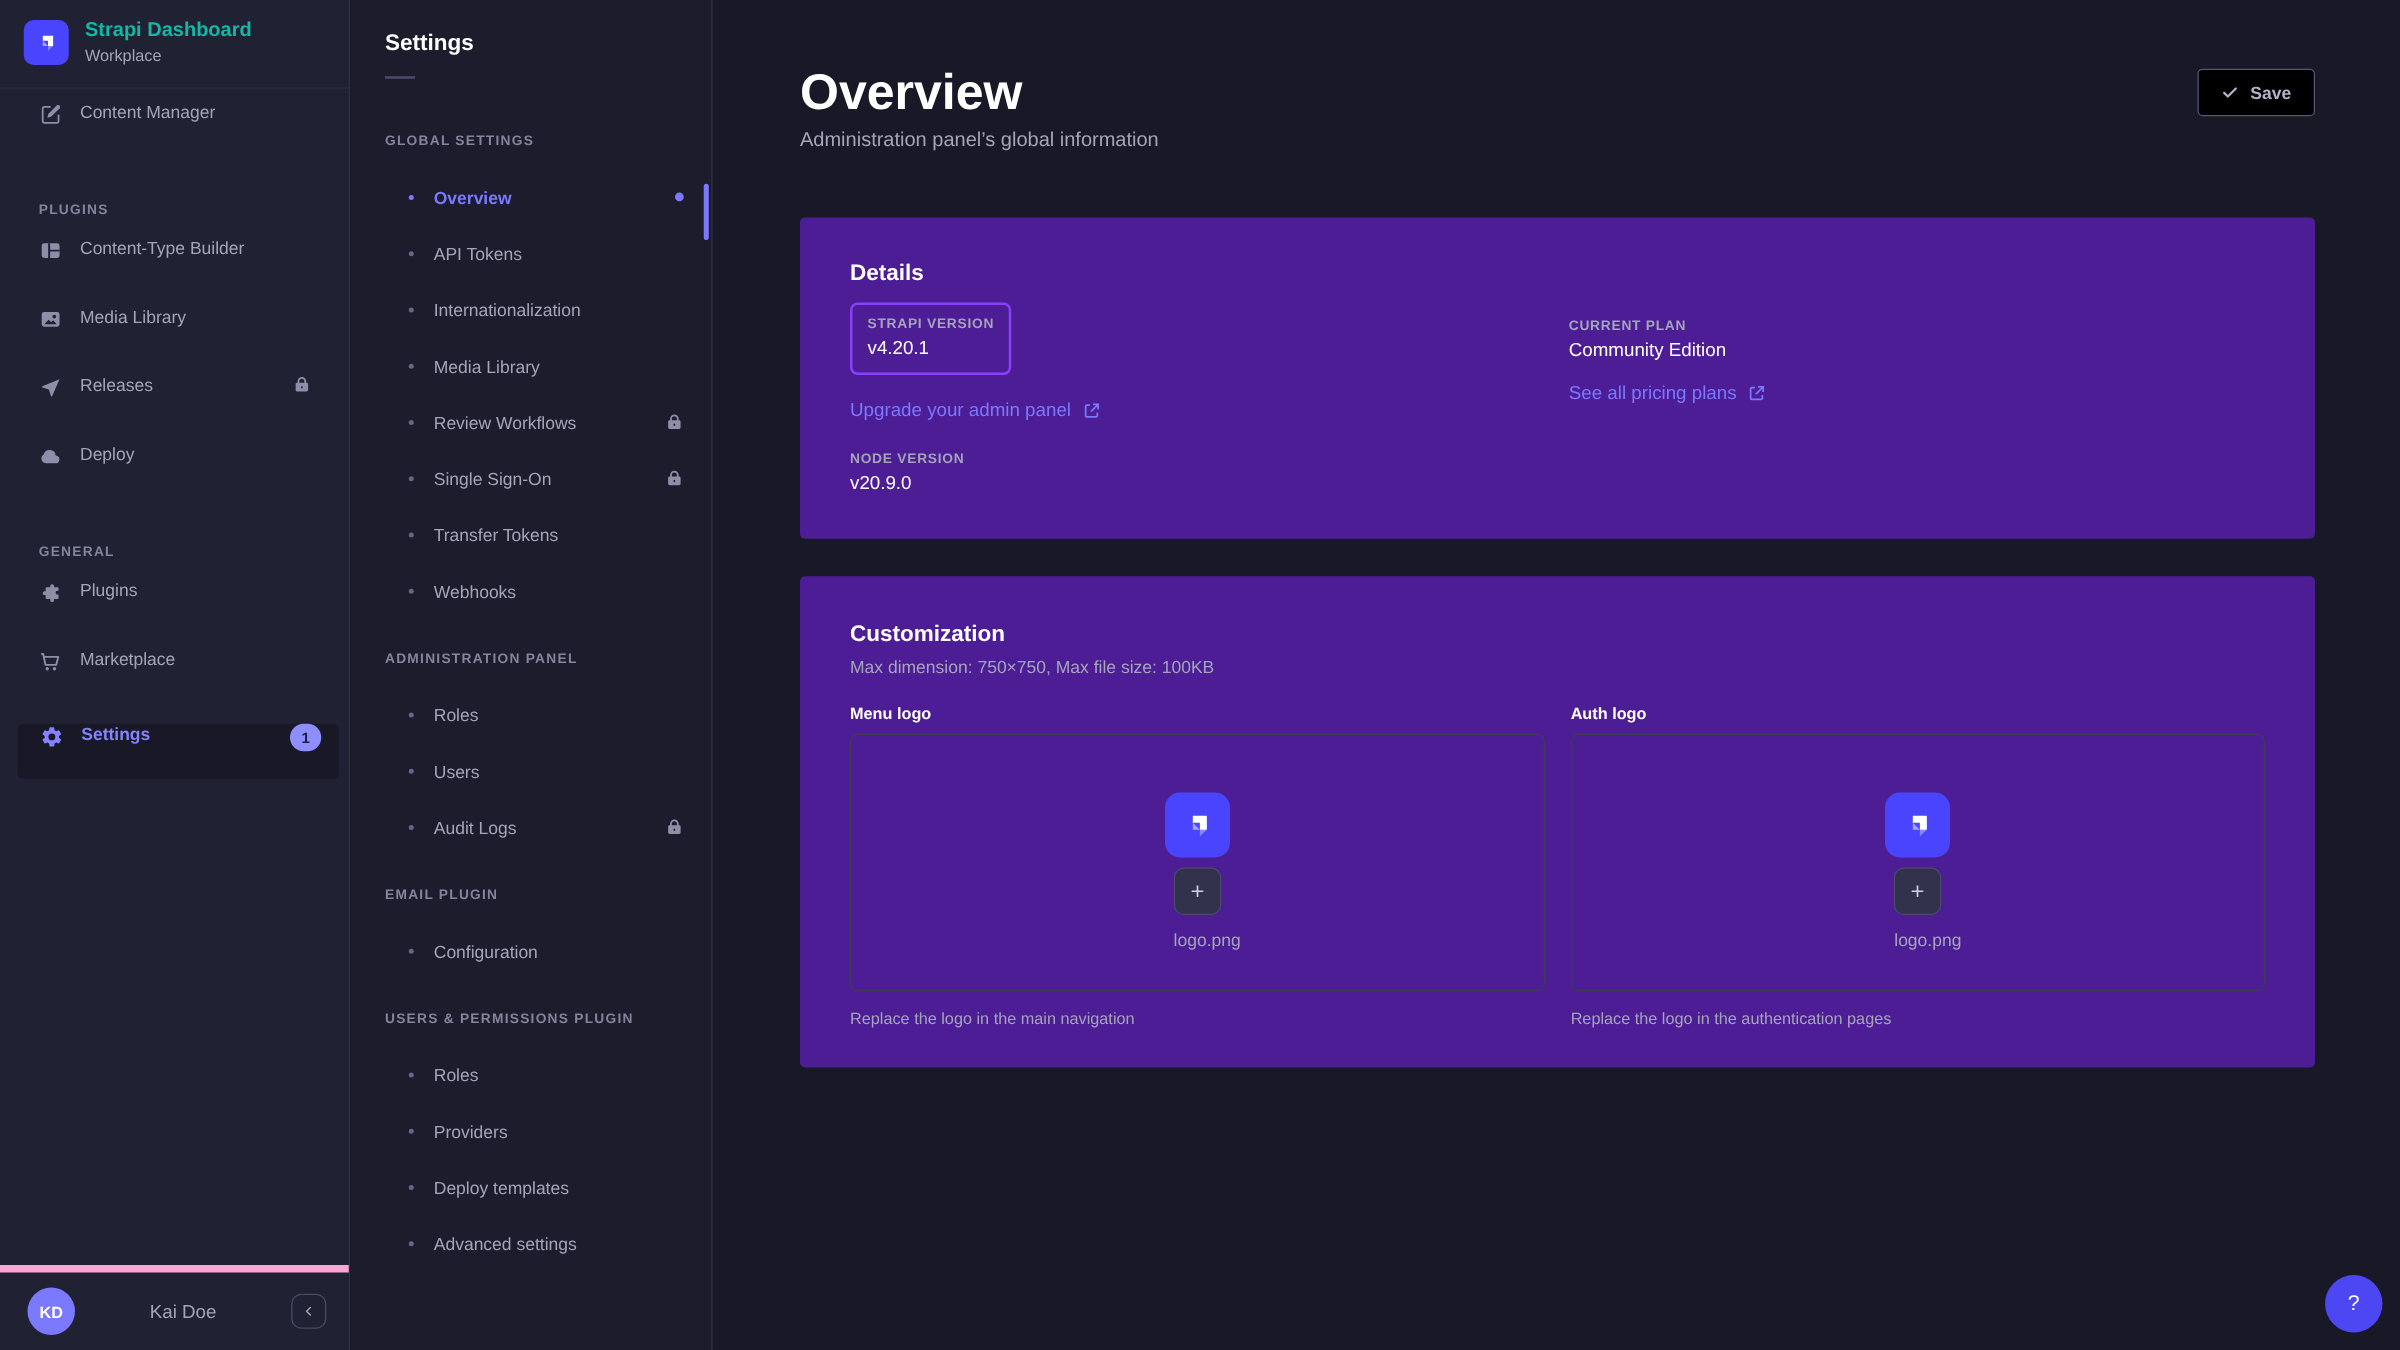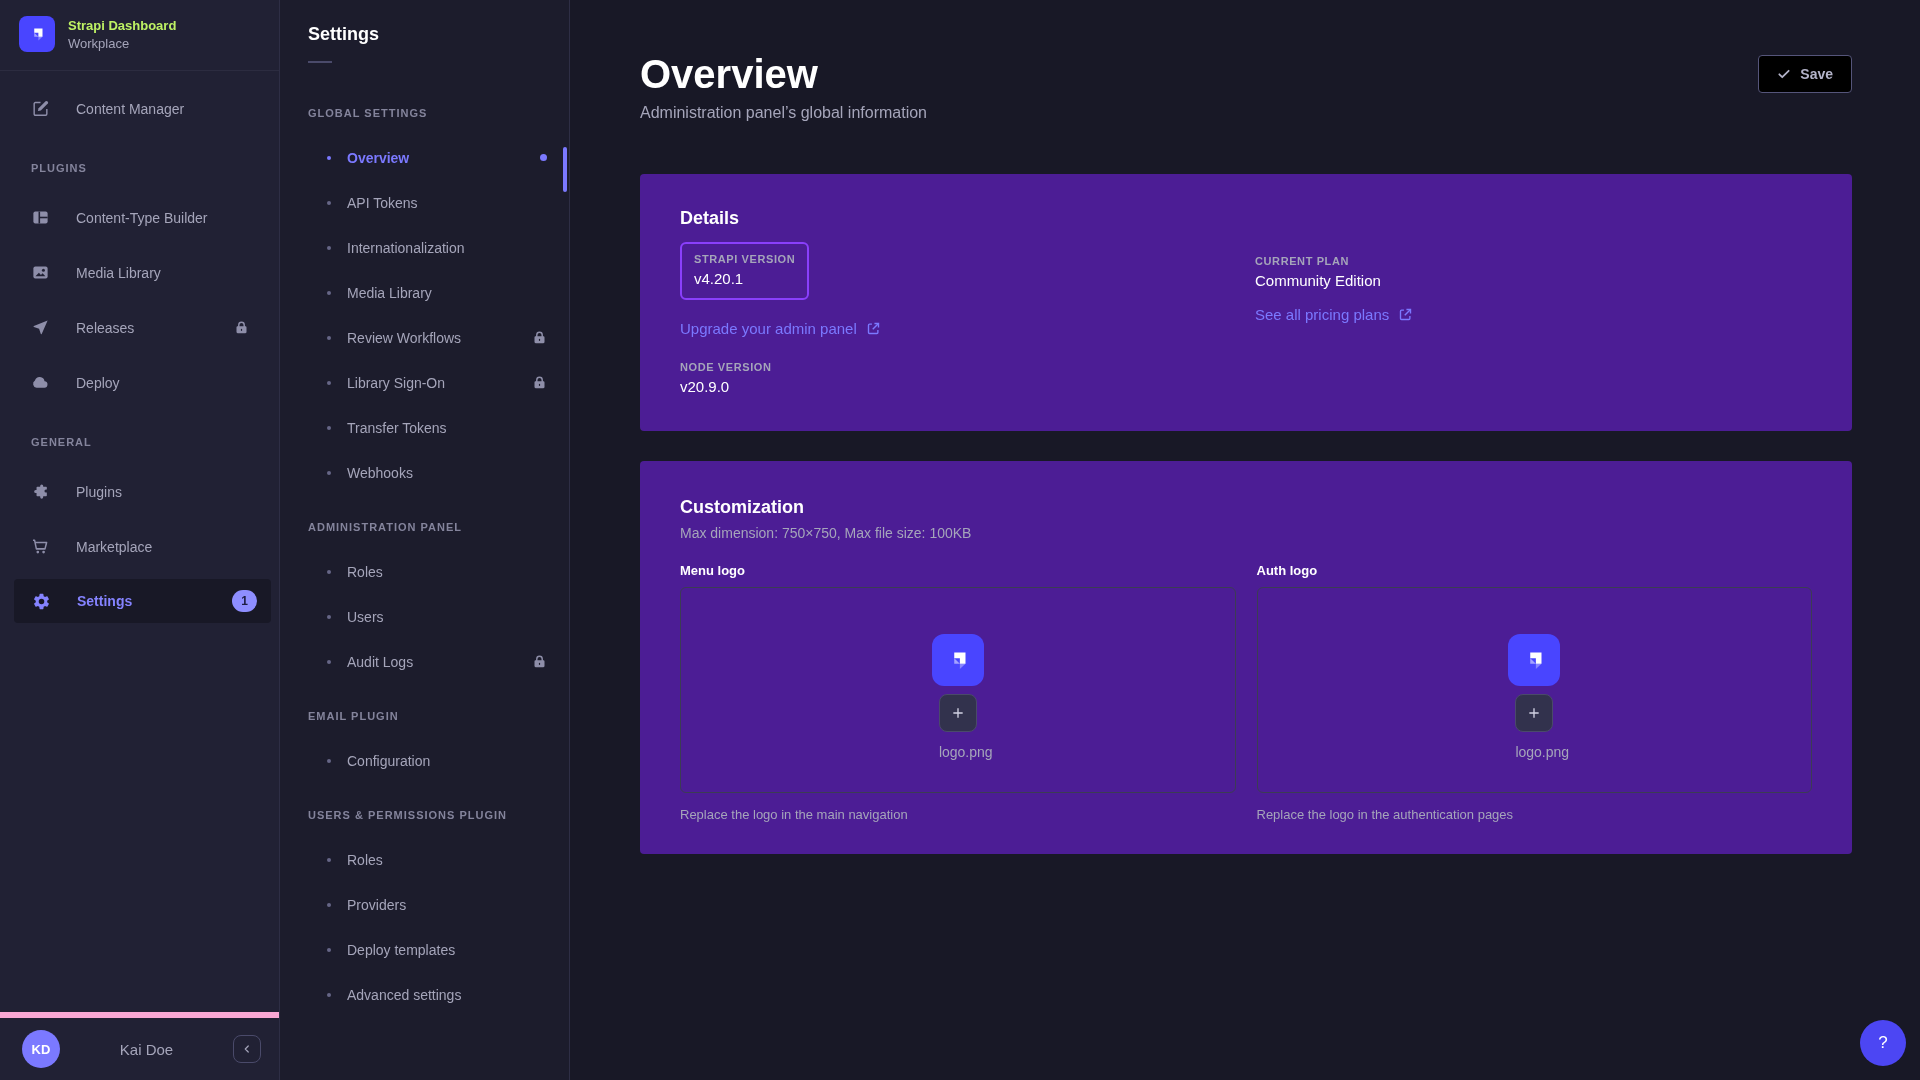--- a/index.html
+++ b/index.html
@@ -7,25 +7,25 @@
               font-family:"Liberation Sans", sans-serif; -webkit-font-smoothing:antialiased; }
   .app { display:flex; width:1920px; height:1080px; }
 
   
   .sidebar { width:280px; height:1080px; background:#212134; border-right:1px solid #2e2e45;
              display:flex; flex-direction:column; flex-shrink:0; }
   .brand { display:flex; align-items:center; gap:13px; padding:16px 16px 18px 19px;
            border-bottom:1px solid #2c2c40; }
   .brand-logo { width:36px; height:36px; border-radius:8px; background:#4945ff;
                 display:flex; align-items:center; justify-content:center; flex-shrink:0; }
-  .brand-name { font-size:13px; font-weight:700; color:#bef264; }
+  .brand-name { font-size:16px; font-weight:700; color:#14b8a6; }
   .brand-sub { font-size:13px; color:#a5a5ba; margin-top:3px; }
   .side-menu { padding-top:10px; flex:1; overflow:hidden; }
-  .side-item { height:55px; display:flex; align-items:center; padding:0 18px 0 30px;
-               gap:26px; color:#a5a5ba; font-size:14px; cursor:pointer; }
+  .side-item { height:55px; display:flex; padding:0 18px 0 30px;
+               gap:14px; color:#a5a5ba; font-size:14px; cursor:pointer; }
   .side-item .ico { width:20px; height:20px; flex-shrink:0; display:flex; align-items:center; justify-content:center; }
   .side-header { height:44px; margin-top:10px; display:flex; align-items:center;
                  padding-left:31px; font-size:11px; font-weight:700; letter-spacing:1px;
                  color:#84849c; }
   .side-item.selected { height:44px; margin:5px 8px 6px 14px; padding:0 14px 0 17px;
                         background:#181826; border-radius:4px; color:#8583ff; font-weight:700; }
   .lock { margin-left:auto; display:flex; }
   .badge { margin-left:auto; min-width:25px; height:22px; padding:0 6px; border-radius:12px;
            background:#8e8eff; color:#1d1d42; font-size:12px; font-weight:700;
            display:flex; align-items:center; justify-content:center; }
@@ -241,21 +241,21 @@
       <span>Review Workflows</span>
       <span class="sn-lock">
         <svg width="15" height="15" viewBox="0 0 24 24">
             <path fill="#8e8ea9" d="M6.5 10V8a5.5 5.5 0 0 1 11 0v2h.7c.99 0 1.8.81 1.8 1.8v7.4c0 .99-.81 1.8-1.8 1.8H5.8A1.8 1.8 0 0 1 4 19.2v-7.4c0-.99.81-1.8 1.8-1.8h.7zm2.3 0h6.4V8a3.2 3.2 0 0 0-6.4 0v2z"></path>
             <rect x="11" y="14" width="2" height="3.4" rx="1" fill="#1c1c2c"></rect>
           </svg>
       </span>
     </div>
     <div class="sn-item">
       <span class="sn-bullet"></span>
-      <span>Library Sign-On</span>
+      <span>Single Sign-On</span>
       <span class="sn-lock">
         <svg width="15" height="15" viewBox="0 0 24 24">
             <path fill="#8e8ea9" d="M6.5 10V8a5.5 5.5 0 0 1 11 0v2h.7c.99 0 1.8.81 1.8 1.8v7.4c0 .99-.81 1.8-1.8 1.8H5.8A1.8 1.8 0 0 1 4 19.2v-7.4c0-.99.81-1.8 1.8-1.8h.7zm2.3 0h6.4V8a3.2 3.2 0 0 0-6.4 0v2z"></path>
             <rect x="11" y="14" width="2" height="3.4" rx="1" fill="#1c1c2c"></rect>
           </svg>
       </span>
     </div>
     <div class="sn-item">
       <span class="sn-bullet"></span>
       <span>Transfer Tokens</span>

